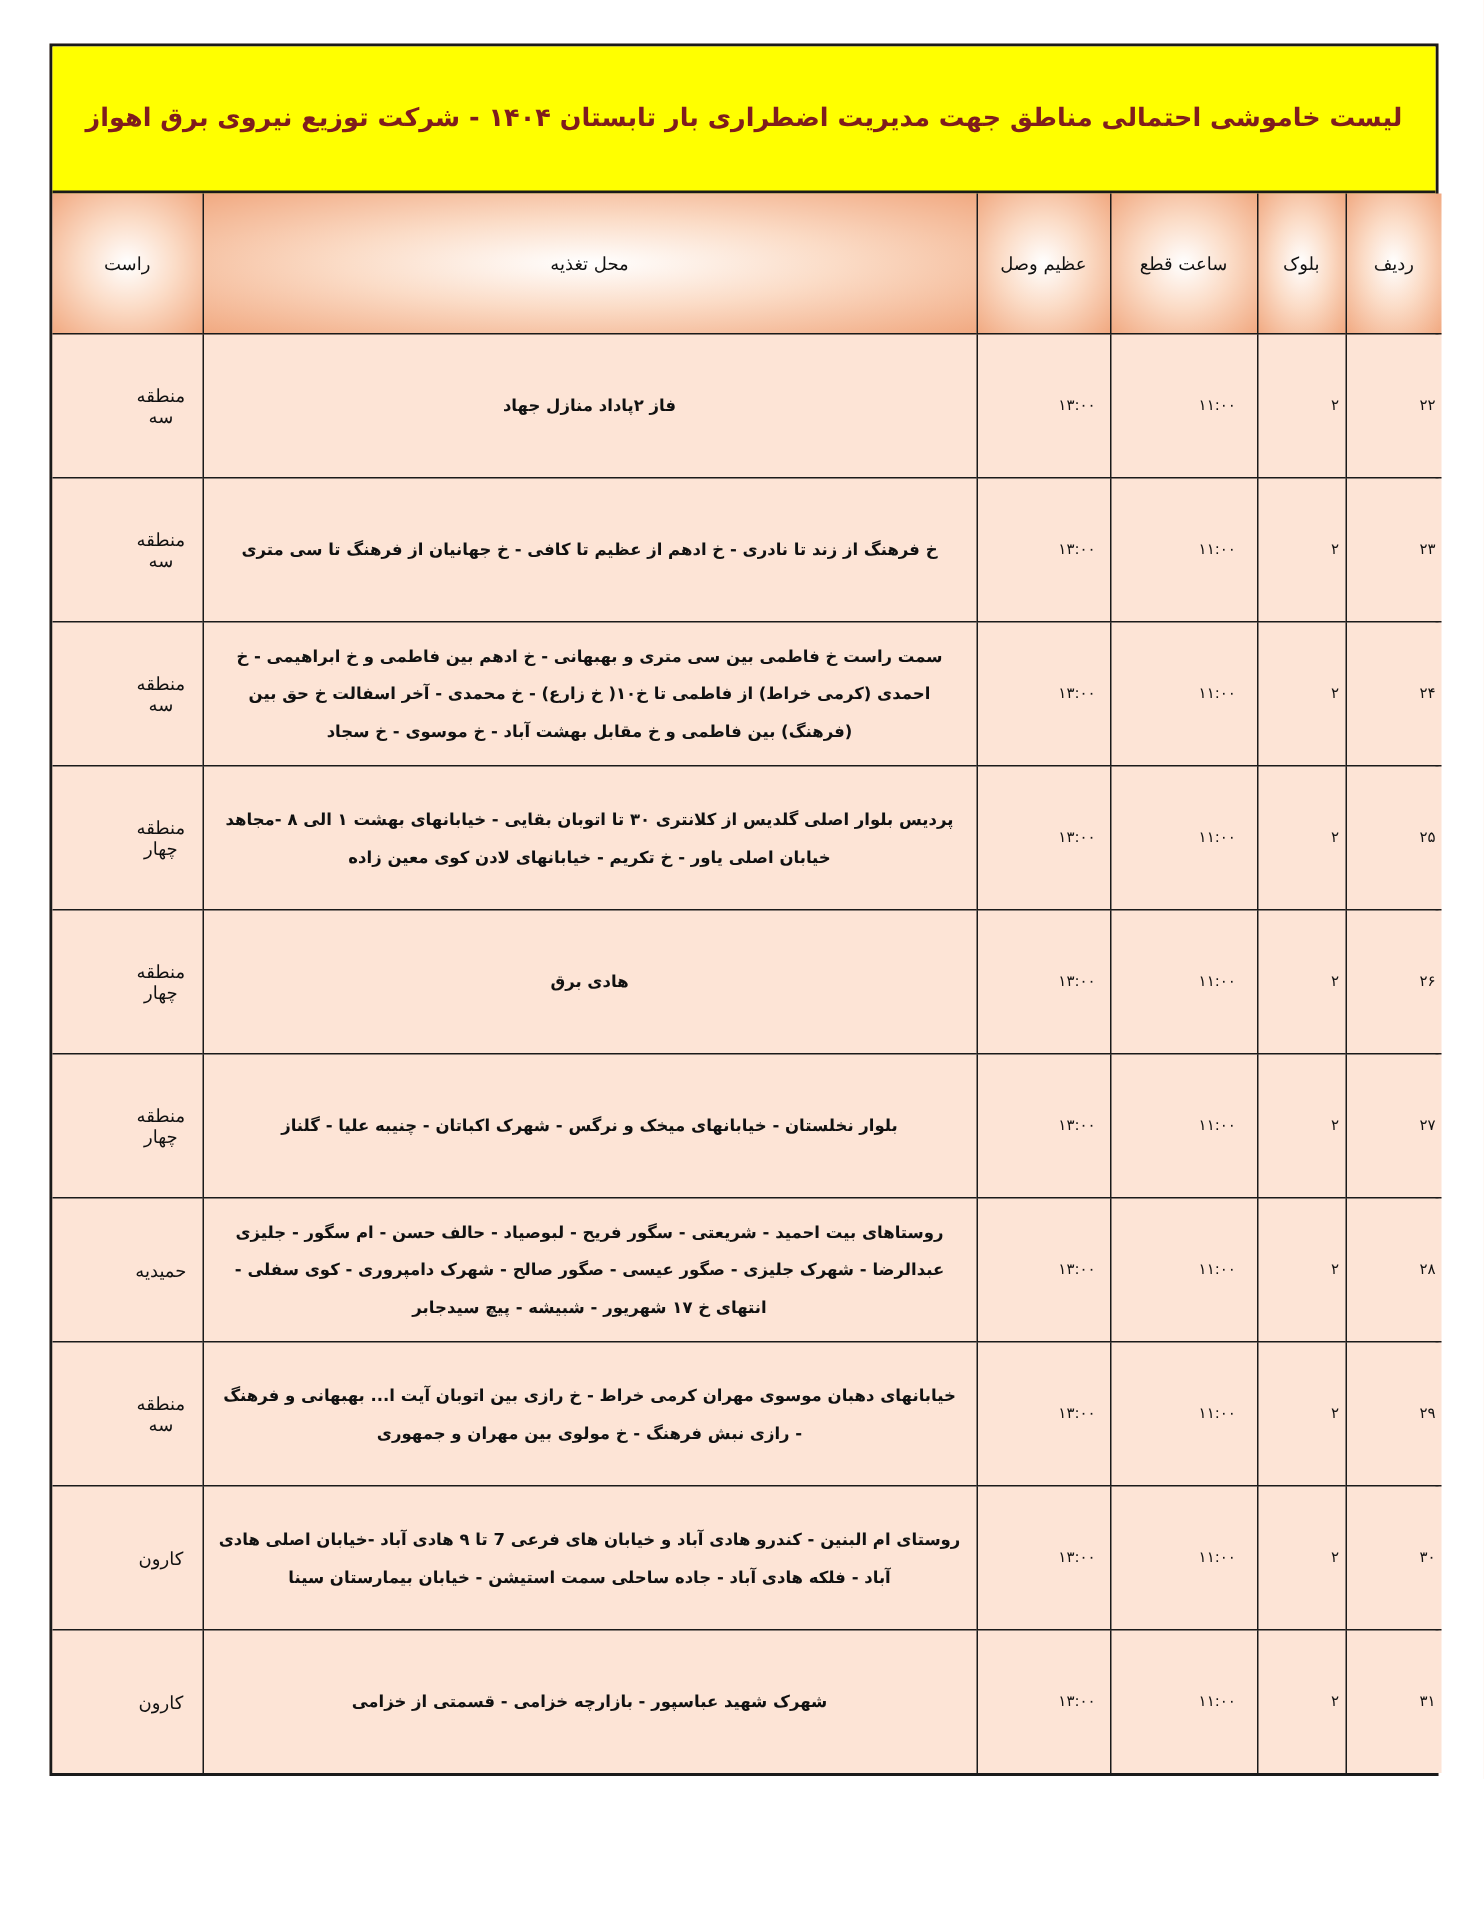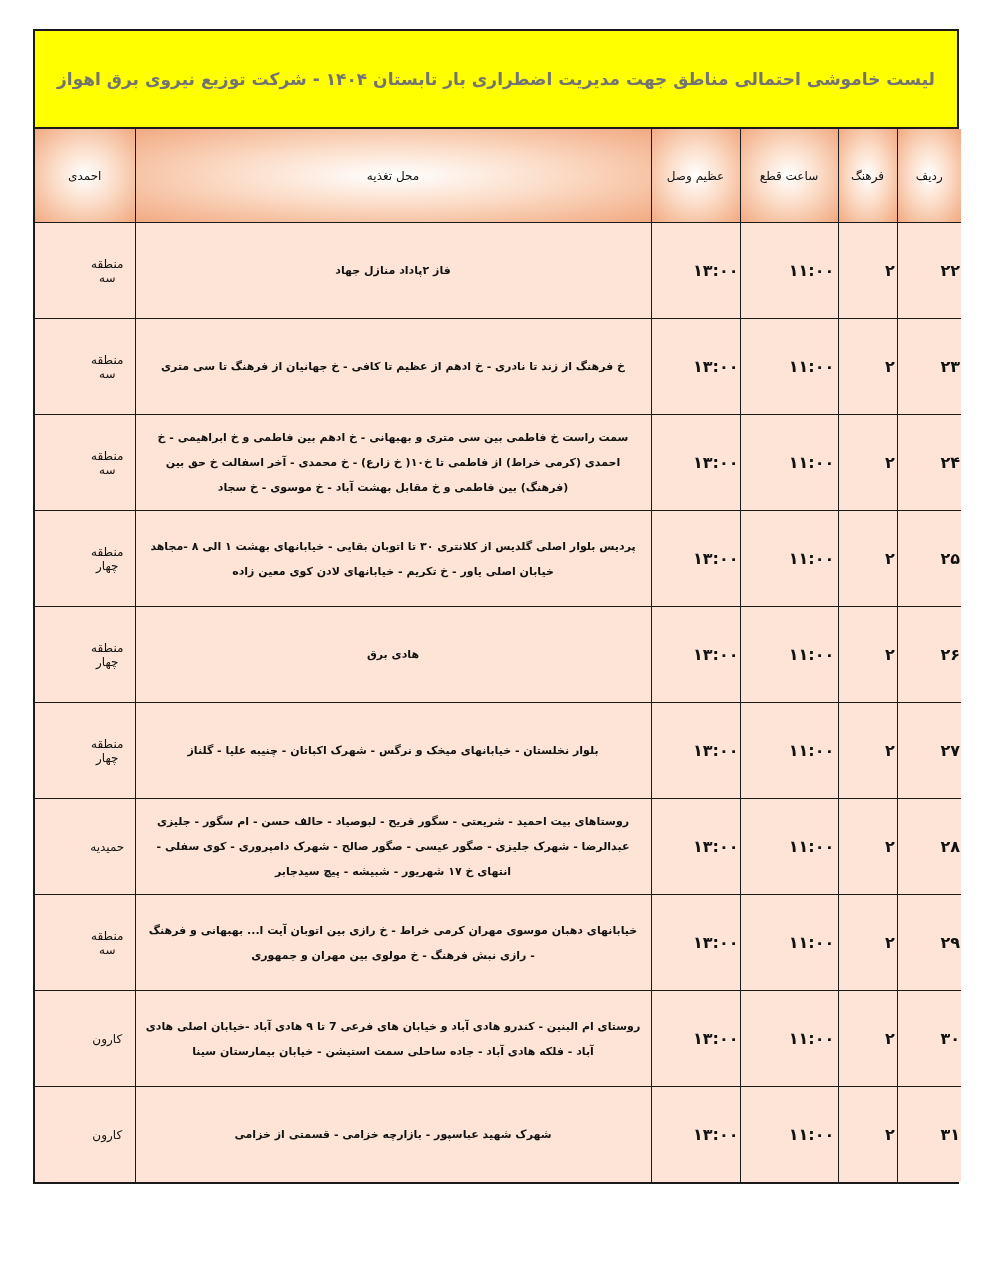--- a/index.html
+++ b/index.html
@@ -4,37 +4,37 @@
 <style>
   html, body { margin: 0; padding: 0; background: #ffffff; }
   body { width: 989px; height: 1280px; position: relative; font-family: "DejaVu Sans", sans-serif; }
   .sheet {
     position: absolute; left: 33px; top: 29px; width: 926px;
     border: 2px solid #1a1a1a; box-sizing: border-box; background: #fde4d6;
   }
   .title-box {
     height: 96px; background: #ffff00; border-bottom: 2px solid #1a1a1a;
     display: flex; flex-direction: column; align-items: center; justify-content: center;
-    direction: rtl; font-weight: bold; color: #737373;
+    direction: rtl; font-weight: bold; color: #7f1d1d;
   }
   .title-line1 { font-size: 17px; line-height: 34px; }
   .title-line2 { font-size: 17px; line-height: 34px; }
   table { border-collapse: collapse; width: 100%; direction: rtl; table-layout: fixed; }
   th, td { border: 1.5px solid #1a1a1a; text-align: center; vertical-align: middle; color: #111; }
   tr:first-child th { border-top: none; }
   th:first-child, td:first-child { border-right: none; margin-left: 24px; }
   th:last-child, td:last-child { border-left: none; }
   tr:last-child td { border-bottom: none; }
   th {
     height: 91px; font-size: 12px; font-weight: normal;
     background: radial-gradient(ellipse at center, #ffffff 0%, #fbdcc7 45%, #f1a981 100%);
   }
   td { height: 93px; font-size: 12px; background: #fde4d6; padding-left: 46px; }
   td.feed { font-weight: bold; font-size: 11px; line-height: 25px; padding: 0 10px; }
-  td.num { font-weight: bold; font-size: 16px; }
+  td.num { font-weight: normal; font-size: 10px; }
   td.region { font-size: 12px; }
   col.c-row { width: 64px; }
   col.c-block { width: 59px; }
   col.c-off { width: 98px; }
   col.c-on { width: 89px; }
   col.c-feed { width: 516px; }
   col.c-region { width: 100px; }
 </style>
 </head>
 <body>
@@ -49,25 +49,25 @@
       <col class="c-row">
         <col class="c-block">
         <col class="c-off">
         <col class="c-on">
         <col class="c-feed">
         <col class="c-region">
     </colgroup>
     <thead>
       <tr>
         <th>ردیف</th>
-        <th>فرهنگ</th>
+        <th>بلوک</th>
         <th>ساعت قطع</th>
         <th>عظیم وصل</th>
         <th>محل تغذیه</th>
-        <th>احمدی</th>
+        <th>راست</th>
       </tr>
     </thead>
     <tbody>
       <tr>
         <td class="num">۲۲</td>
         <td class="num">۲</td>
         <td class="num">۱۱:۰۰</td>
         <td class="num">۱۳:۰۰</td>
         <td class="feed">فاز ۲پاداد منازل جهاد</td>
         <td class="region">منطقه سه</td>

